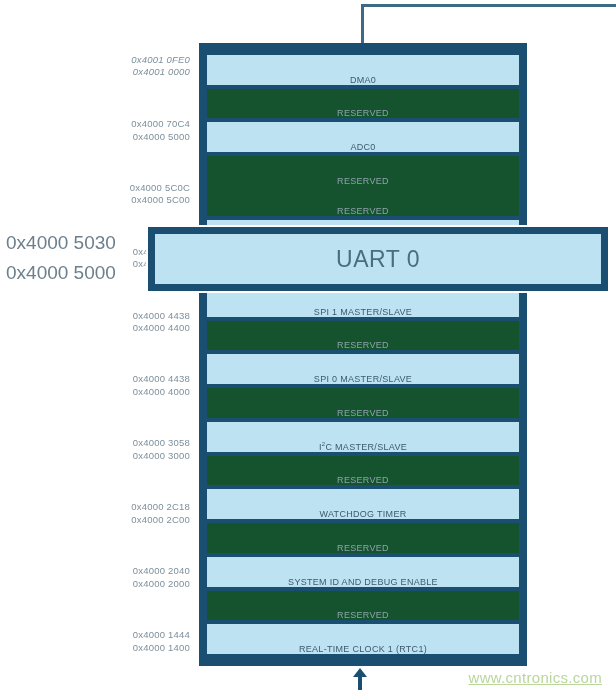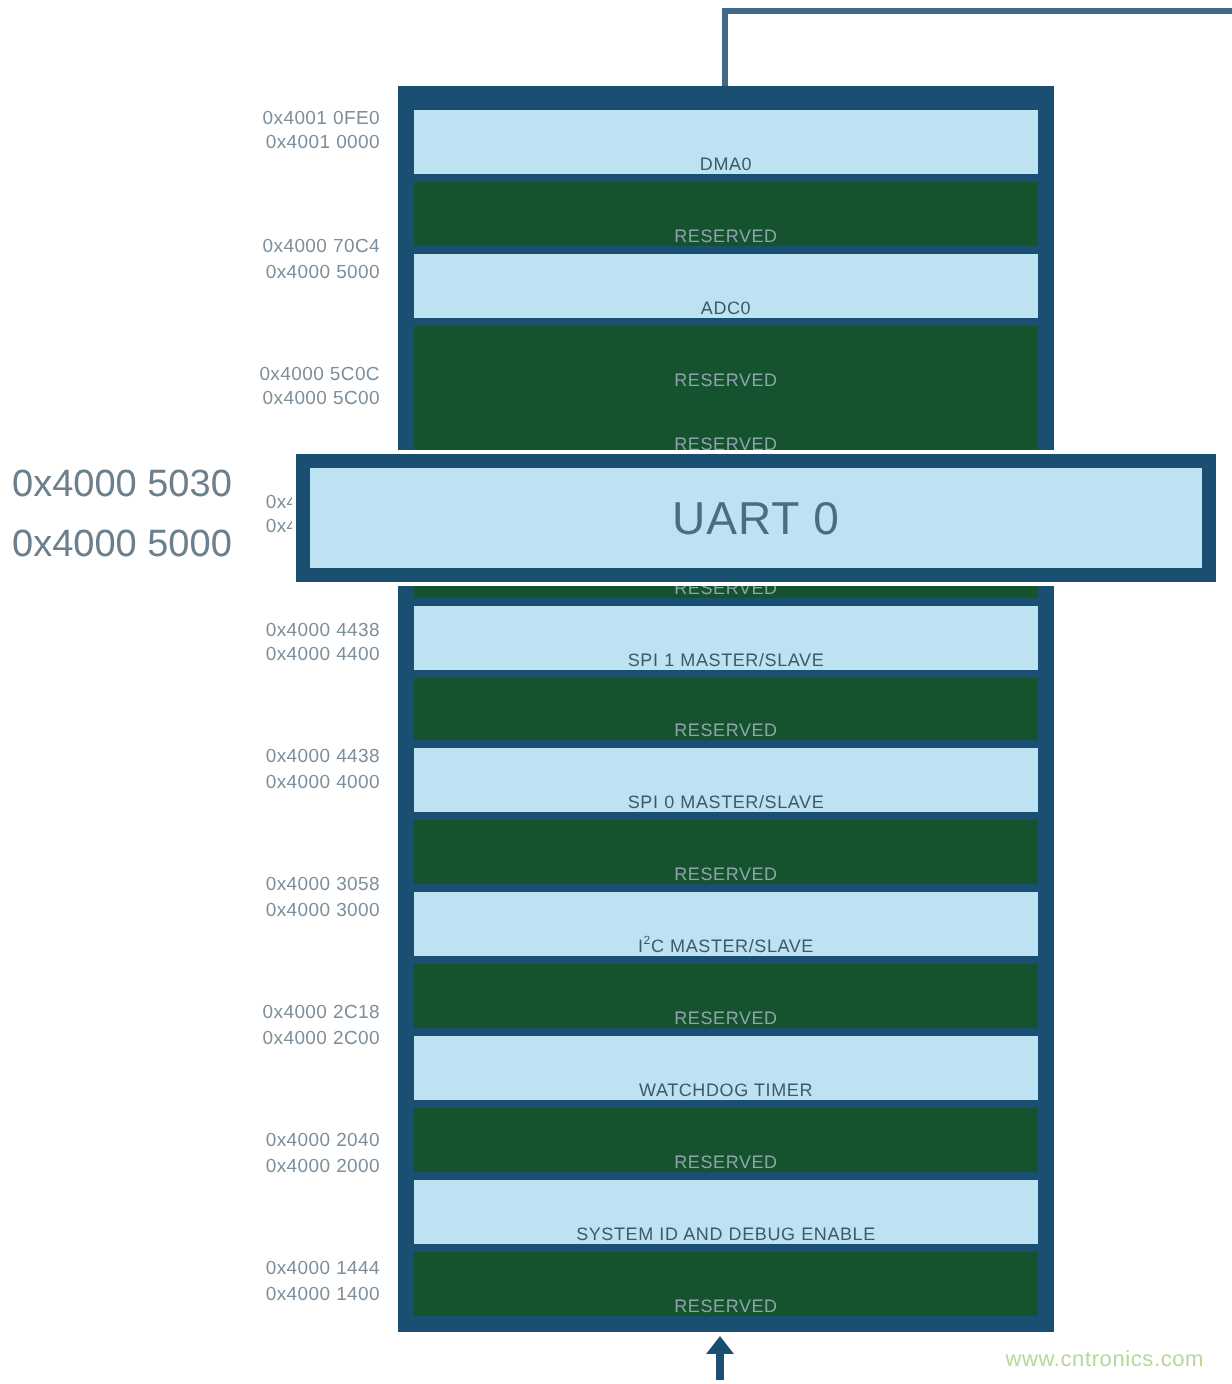--- a/index.html
+++ b/index.html
@@ -132,24 +132,25 @@
     width: 0; height: 0;
     border-left: 7px solid transparent;
     border-right: 7px solid transparent;
     border-bottom: 9px solid #1b4f72;
   }
 
   
   .watermark {
     position: absolute;
     right: 14px; bottom: 6px;
-    font-size: 11px;
+    font-size: 15px;
     color: #b9d69b;
     letter-spacing: 0.3px;
     z-index: 20;
+    text-decoration: underline;
   }
 </style>
 </head>
 <body>
 
 <div id="diagram">
 
   <div class="connector-horz"></div>
   <div class="connector-vert"></div>
 
@@ -199,24 +200,27 @@
       </div>
       <div class="row reserved">
         <span class="lbl">RESERVED</span>
       </div>
       <div class="row periph">
         <span class="lbl">SYSTEM ID AND DEBUG ENABLE</span>
       </div>
       <div class="row reserved">
         <span class="lbl">RESERVED</span>
       </div>
+      <div class="row periph">
+        <span class="lbl">REAL-TIME CLOCK 1 (RTC1)</span>
+      </div>
     </div>
 
   <div id="addr-container">
-      <div class="addr-col" style="top: 53.9737px;">
+      <div class="addr-col" style="top: 53.9737px; font-style: italic;">
         <div>0x4001 0FE0</div>
         <div>0x4001 0000</div>
       </div>
       <div class="addr-col" style="top: 118px;">
         <div>0x4000 70C4</div>
         <div>0x4000 5000</div>
       </div>
       <div class="addr-col" style="top: 181.763px;">
         <div>0x4000 5C0C</div>
         <div>0x4000 5C00</div>

